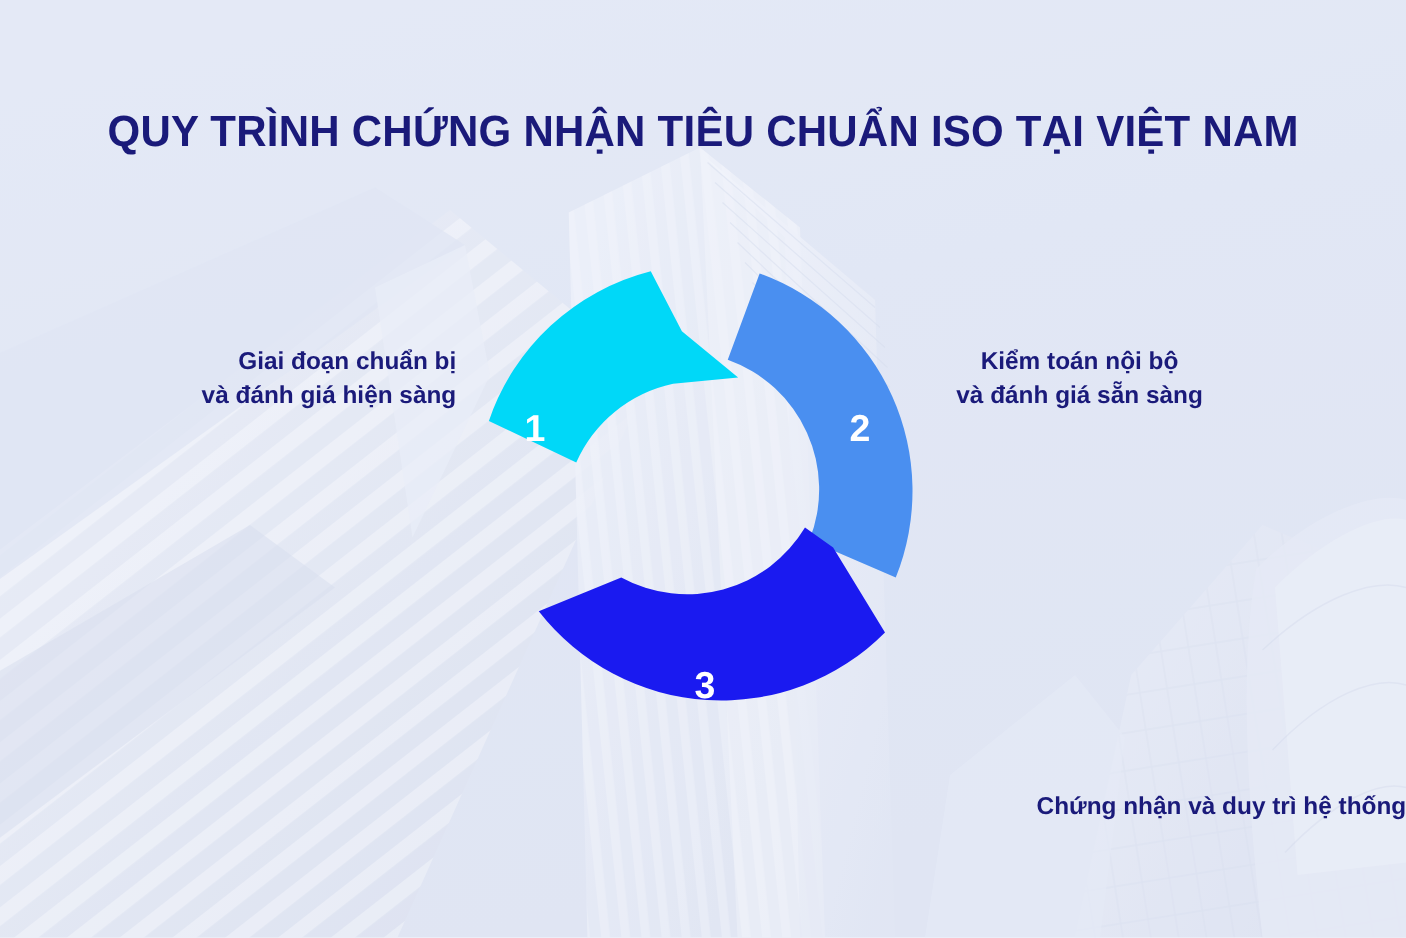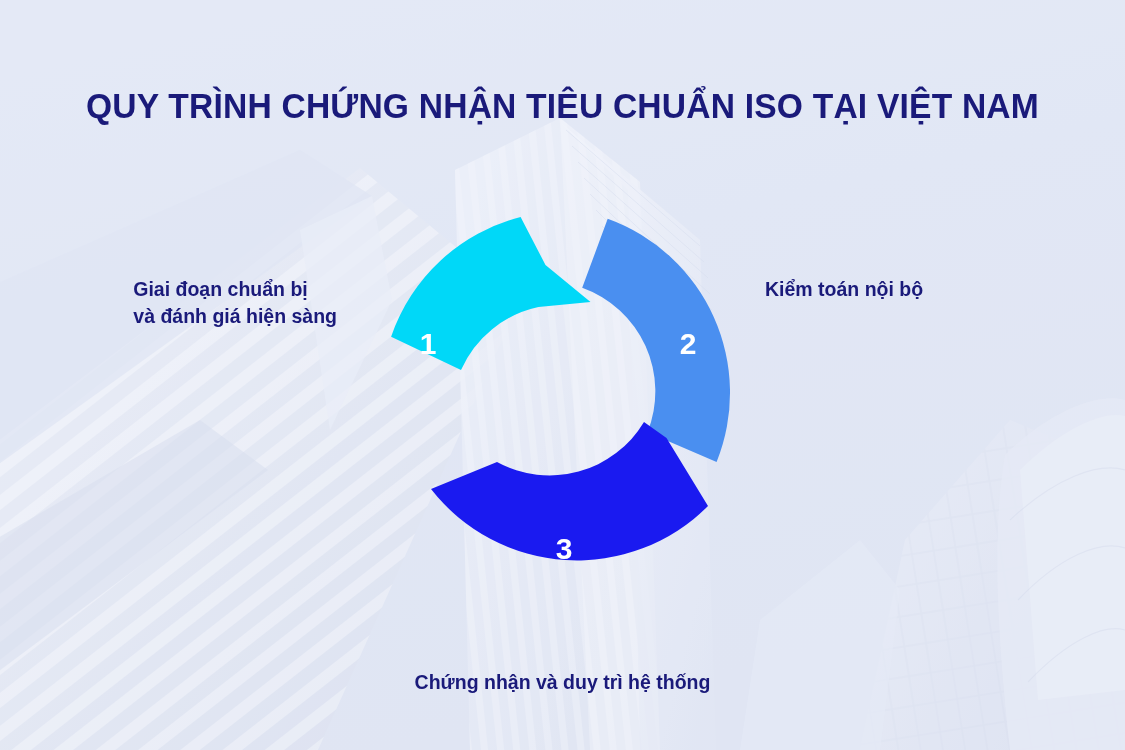--- a/index.html
+++ b/index.html
@@ -63,23 +63,23 @@
 
   
   .label {
     position:absolute;
     color:#1a1a7a;
     font-weight:bold;
     font-size:19.5px;
     line-height:1.38;
     white-space:nowrap;
   }
-  #label-left  { right:788px; top:276px; text-align:left; }
+  #label-left  { right:760px; top:276px; text-align:right; }
   #label-right { left:765px;  top:276px; text-align:center;  }
-  #label-bottom{ left:0; right:0; top:632px; text-align:center;margin-top:37px; }
+  #label-bottom{ left:0; right:0; top:632px; text-align:right; }
 
   .label-line { display:block; }
 </style>
 </head>
 <body>
 
 <div id="stage">
 
   <div class="bg-photo">
     <svg viewBox="0 0 1125 750" xmlns="http://www.w3.org/2000/svg">
@@ -195,19 +195,20 @@
   <div class="seg-num" id="num2">2</div>
   <div class="seg-num" id="num3">3</div>
 
   <div class="label" id="label-left">
     <span class="label-line">Giai đoạn chuẩn bị</span>
     <span class="label-line">và đánh giá hiện sàng</span>
   </div>
 
   <div class="label" id="label-right">
     <span class="label-line">Kiểm toán nội bộ</span>
+    <span class="label-line">và đánh giá sẵn sàng</span>
   </div>
 
   <div class="label" id="label-bottom">
     <span class="label-line">Chứng nhận và duy trì hệ thống</span>
   </div>
 
 </div>
 
 </body></html>

